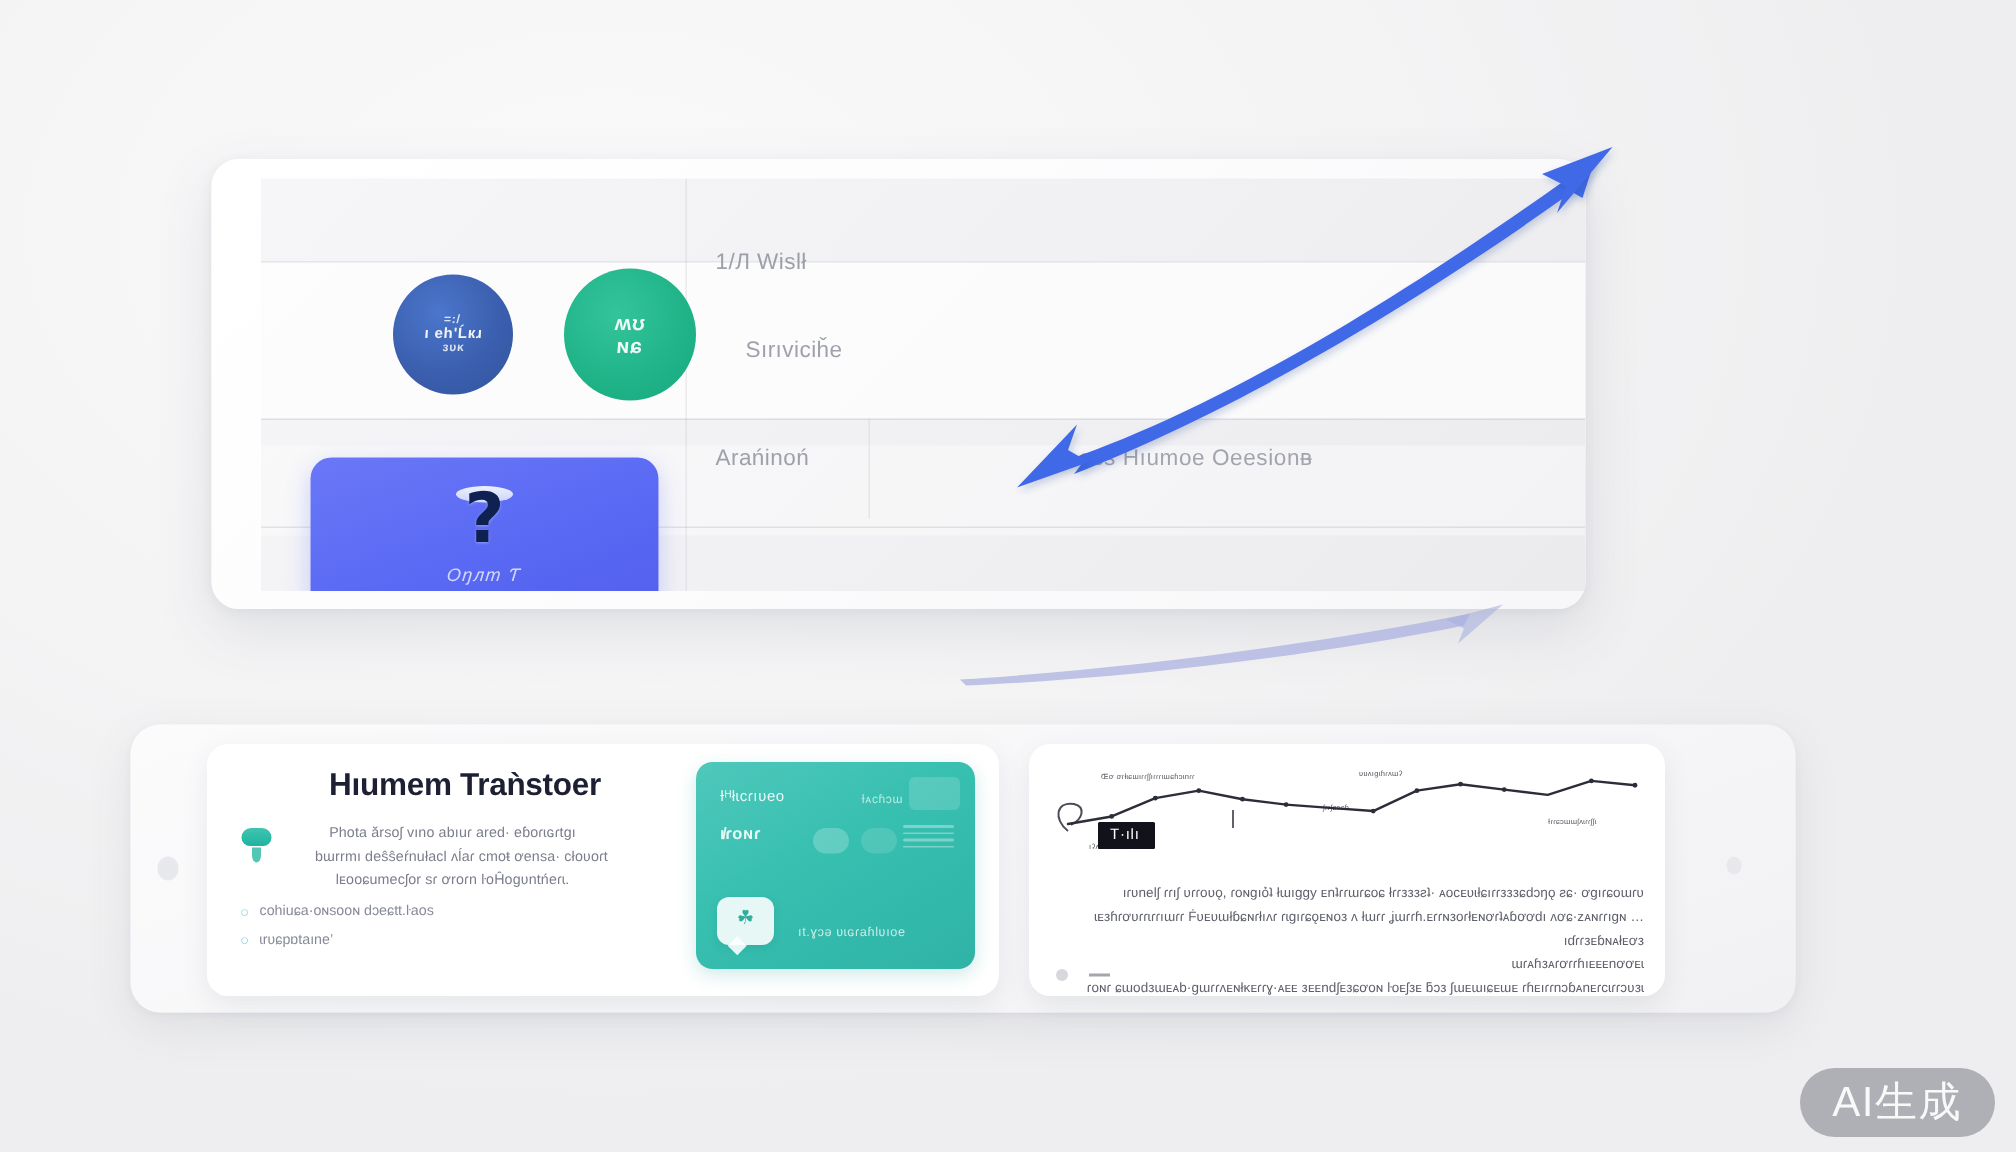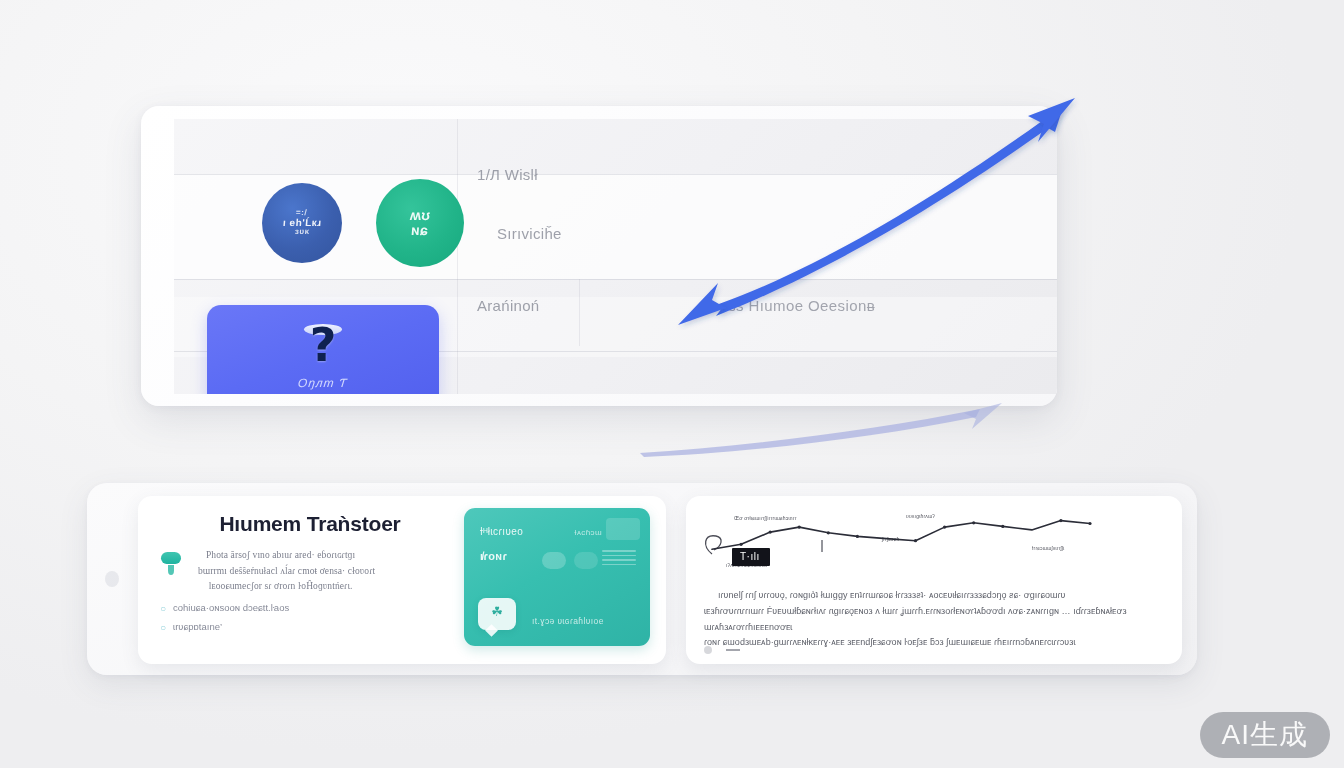--- a/index.html
+++ b/index.html
@@ -258,23 +258,22 @@
   }
   .card-title {
     font-size: 21px;
     font-weight: 700;
     color: #1d2033;
     letter-spacing: -0.2px;
     margin-bottom: 12px;
   }
   .feature-row {
     display: flex;
-    gap: 4px;
+    gap: 16px;
     margin-bottom: 1px;
-    font-family: Liberation Serif, serif;
   }
   .cloud-icon {
     flex: 0 0 auto;
     width: 22px;
     height: 26px;
     position: relative;
     margin-top: 2px;
   }
   .cloud-icon .puff {
     position: absolute;
@@ -398,26 +397,27 @@
     text-align: center;
     font-size: 13px;
     color: #2fae9f;
   }
 
   
   .card-right {
     position: absolute;
     left: 686px;
     top: 496px;
-    width: 496px;
+    width: 424px;
     height: 168px;
     background: #ffffff;
     border-radius: 14px;
     box-shadow: 0 6px 18px rgba(80,85,110,0.10);
     overflow: hidden;
+    text-align: right;
   }
   .chart-area {
     position: absolute;
     left: 10px;
     top: 8px;
     width: 416px;
     height: 78px;
   }
   .chart-svg { display: block; }
   .chart-label {

